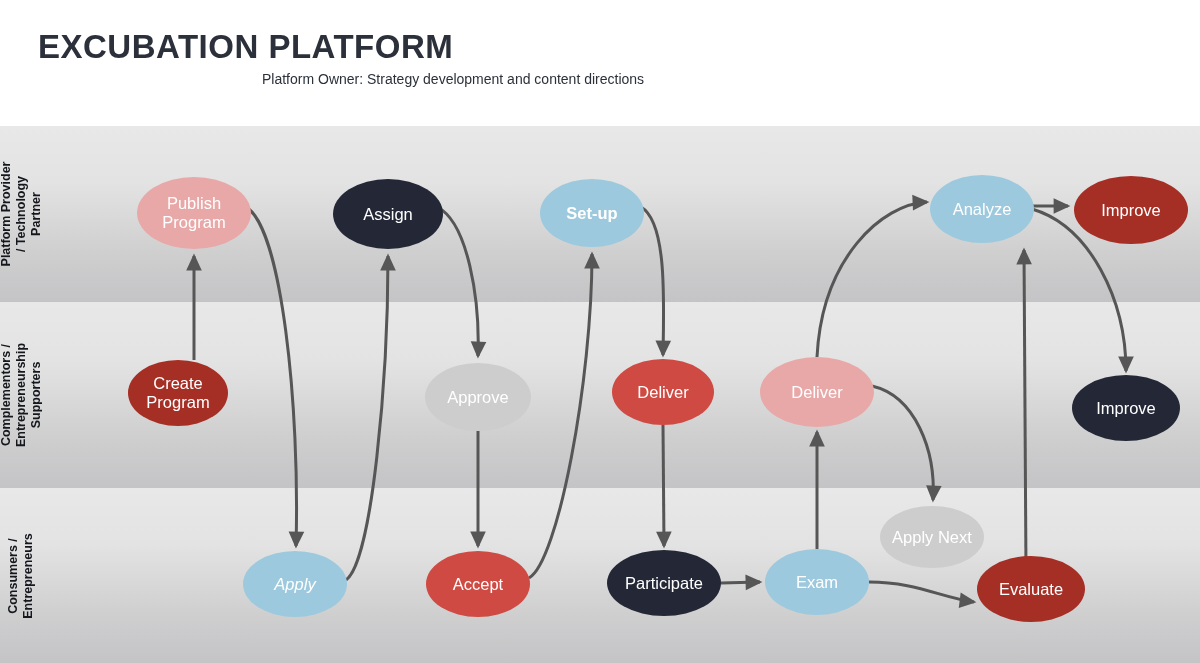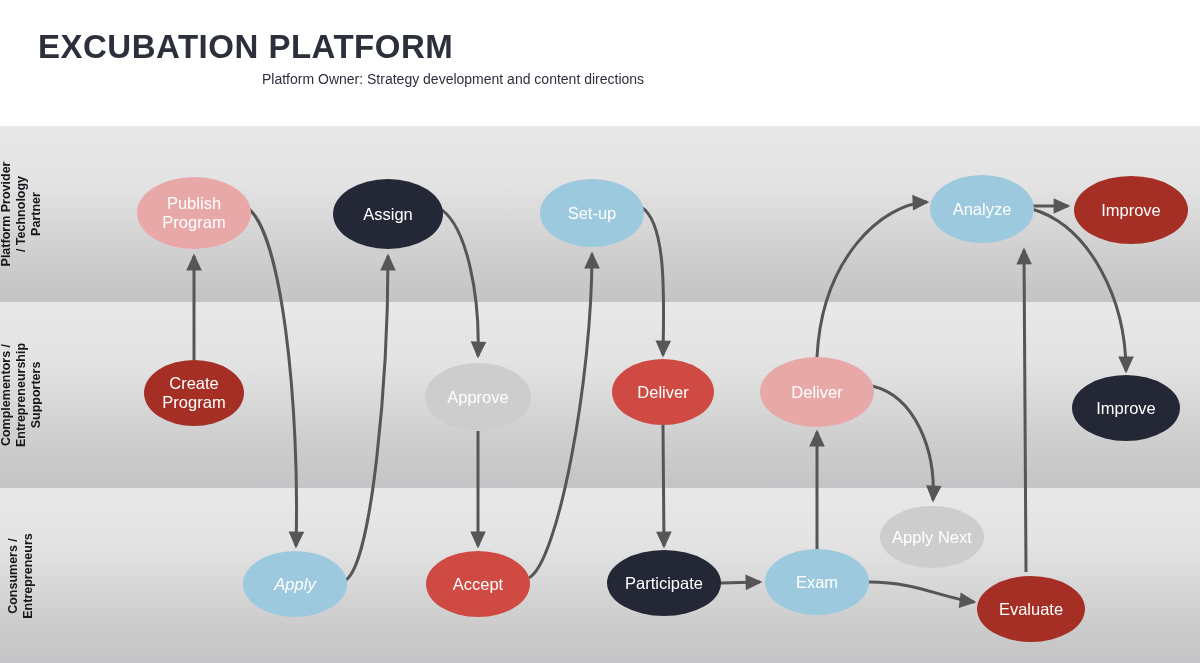--- a/index.html
+++ b/index.html
@@ -173,30 +173,30 @@
         <path d="M 1026 572 L 1024 250" fill="none" stroke="#565656" stroke-width="3" stroke-linecap="butt" marker-end="url(#arrowhead)"></path>
         <path d="M 1033 206 L 1068 206" fill="none" stroke="#565656" stroke-width="3" stroke-linecap="butt" marker-end="url(#arrowhead)"></path>
         <path d="M 1032 209 C 1090 226 1126 300 1126 371" fill="none" stroke="#565656" stroke-width="3" stroke-linecap="butt" marker-end="url(#arrowhead)"></path>
       </g>
   </svg>
 
   <div id="node-container">
       <div class="node" style="left: 137px; top: 177px; width: 114px; height: 72px; background: rgb(232, 168, 168);">Publish
 Program</div>
       <div class="node" style="left: 333px; top: 179px; width: 110px; height: 70px; background: rgb(36, 40, 54);">Assign</div>
-      <div class="node" style="left: 540px; top: 179px; width: 104px; height: 68px; background: rgb(156, 201, 221);">Set-up</div>
+      <div class="node" style="left: 540px; top: 179px; width: 104px; height: 68px; background: rgb(156, 201, 221); font-weight: bold;">Set-up</div>
       <div class="node" style="left: 930px; top: 175px; width: 104px; height: 68px; background: rgb(156, 201, 221);">Analyze</div>
       <div class="node" style="left: 1074px; top: 176px; width: 114px; height: 68px; background: rgb(165, 46, 37);">Improve</div>
-      <div class="node" style="left: 144px; top: 360px; width: 100px; height: 66px; background: rgb(165, 46, 37);">Create
+      <div class="node" style="left: 128px; top: 360px; width: 100px; height: 66px; background: rgb(165, 46, 37);">Create
 Program</div>
       <div class="node" style="left: 425px; top: 363px; width: 106px; height: 68px; background: rgb(205, 205, 205);">Approve</div>
       <div class="node" style="left: 612px; top: 359px; width: 102px; height: 66px; background: rgb(207, 74, 66);">Deliver</div>
       <div class="node" style="left: 760px; top: 357px; width: 114px; height: 70px; background: rgb(232, 168, 168);">Deliver</div>
       <div class="node" style="left: 1072px; top: 375px; width: 108px; height: 66px; background: rgb(36, 40, 54);">Improve</div>
       <div class="node" style="left: 243px; top: 551px; width: 104px; height: 66px; background: rgb(156, 201, 221); font-style: italic;">Apply</div>
       <div class="node" style="left: 426px; top: 551px; width: 104px; height: 66px; background: rgb(207, 74, 66); text-align: center;">Accept</div>
       <div class="node" style="left: 607px; top: 550px; width: 114px; height: 66px; background: rgb(36, 40, 54);">Participate</div>
       <div class="node" style="left: 765px; top: 549px; width: 104px; height: 66px; background: rgb(156, 201, 221);">Exam</div>
       <div class="node" style="left: 880px; top: 506px; width: 104px; height: 62px; background: rgb(205, 205, 205);">Apply Next</div>
-      <div class="node" style="left: 977px; top: 576px; width: 108px; height: 66px; background: rgb(165, 46, 37);">Evaluate</div>
+      <div class="node" style="left: 977px; top: 556px; width: 108px; height: 66px; background: rgb(165, 46, 37);">Evaluate</div>
     </div>
 
 </div>
 
 </body></html>

